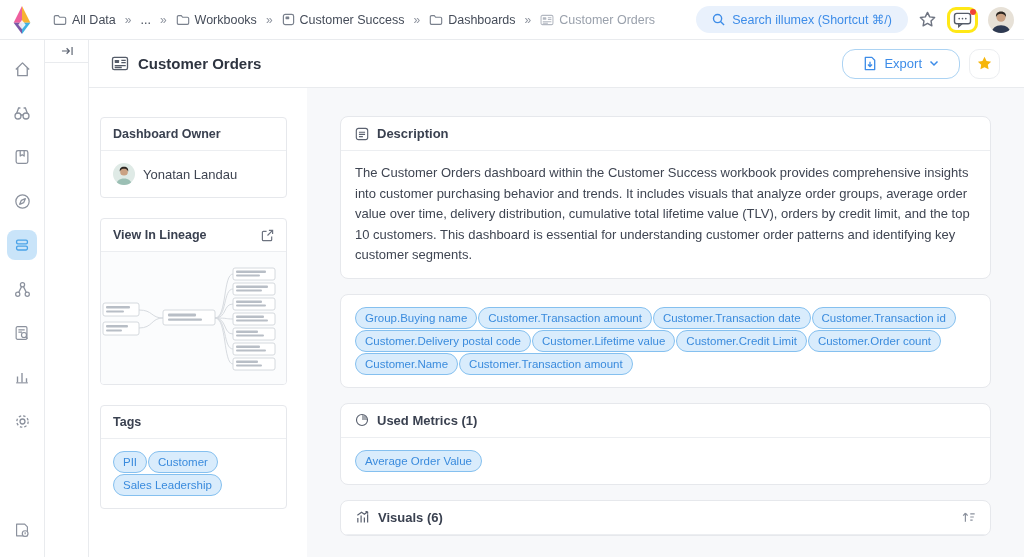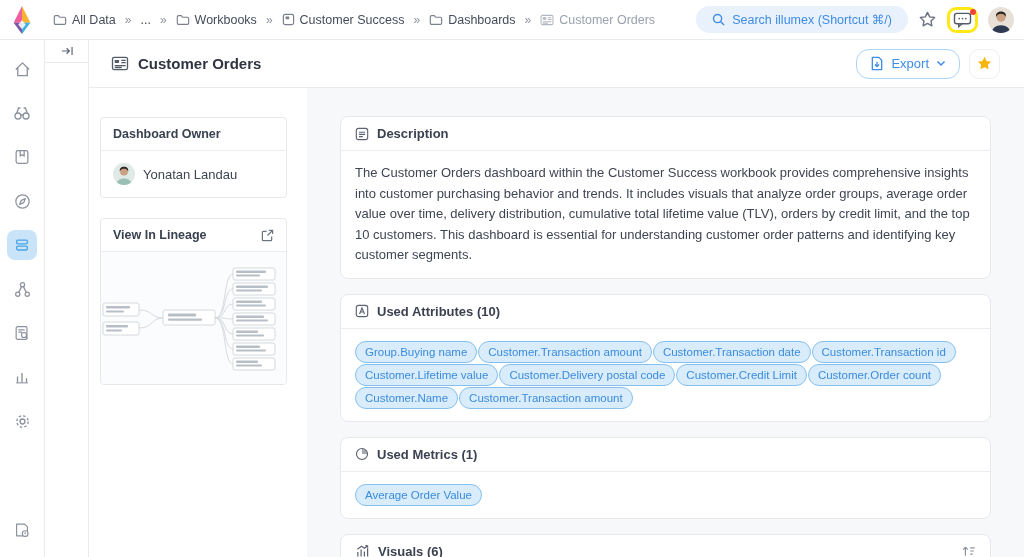--- a/index.html
+++ b/index.html
@@ -45,21 +45,21 @@
   .main { flex:1 1 auto; display:flex; flex-direction:column; min-width:0; }
 
   
   .titlebar { height:48px; flex:0 0 48px; background:#fff; border-bottom:1px solid #e9ebee;
               display:flex; align-items:center; padding:0 24px 0 22px; }
   .titlebar .t-icon { color:#545b68; display:flex; margin-right:9px; }
   .page-title { font-size:15px; font-weight:bold; color:#2e3440; }
   .titlebar-actions { margin-left:auto; display:flex; align-items:center; gap:9px; }
   .btn { display:flex; align-items:center; gap:7px; height:30px; border-radius:13px; font-size:13px;
          font-family:"Liberation Sans",sans-serif; cursor:pointer; }
-  .btn-export { background:#fff; border:1px solid #acd3f3; color:#3d8ce8; padding:0 13px; }
+  .btn-export { background:#fff; border:1px solid #acd3f3; color:#3d8ce8; padding:0 20px; }
   .btn-edit { background:#41a0e8; border:1px solid #41a0e8; color:#fff; padding:0 15px; font-weight:bold; }
   .btn-star { width:31px; height:30px; border-radius:10px; background:#fff; border:1px solid #eceef1;
               display:flex; align-items:center; justify-content:center; color:#f6b60b; cursor:pointer; }
 
   
   .content { flex:1 1 auto; display:flex; min-height:0; }
   .left-panel { width:218px; flex:0 0 218px; background:#fff; padding:29px 20px 0 11px; }
   .side-card { border:1px solid #e6e8ec; border-radius:4px; background:#fff; margin-bottom:20px; overflow:hidden; }
   .side-card-h { display:flex; align-items:center; justify-content:space-between; padding:9px 12px;
                  border-bottom:1px solid #eceef1; font-size:12.5px; font-weight:bold; color:#3a4150; }
@@ -380,57 +380,60 @@
                     <rect x="135" y="82.5" width="28" height="2" rx="1"></rect>
                   <rect x="135" y="93.5" width="24" height="2.4" rx="1"></rect>
                     <rect x="135" y="97.5" width="30" height="2" rx="1"></rect>
                   <rect x="135" y="108.5" width="22" height="2.4" rx="1"></rect>
                     <rect x="135" y="112.5" width="26" height="2" rx="1"></rect>
                 </g>
               </svg>
             </div>
           </div>
 
+          <div class="side-card">
+            <div class="side-card-h">
+                <span>Tags</span>
+              </div>
+            <div class="side-card-b">
+              <div class="chip-wrap" id="tag-chips">
+                  <span class="chip">PII</span>
+                  <span class="chip">Customer</span>
+                  <span class="chip">Sales Leadership</span>
+                </div>
+            </div>
+          </div>
         </div>
 
         <div class="right-panel">
 
           <div class="card">
             <div class="card-h">
               <span class="h-icon">
                 <svg width="14" height="14" viewBox="0 0 16 16" fill="none" stroke="currentColor" stroke-width="1.3">
                     <rect x="1.5" y="1.5" width="13" height="13" rx="2.5"></rect>
                     <path d="M4.5 6 H11.5 M4.5 8.5 H11.5 M4.5 11 H9"></path>
                   </svg>
               </span>
               <span class="h-title">Description</span>
             </div>
             <div class="card-b">
               <p class="desc-text">The Customer Orders dashboard within the Customer Success workbook provides comprehensive insights into customer purchasing behavior and trends. It includes visuals that analyze order groups, average order value over time, delivery distribution, cumulative total lifetime value (TLV), orders by credit limit, and the top 10 customers. This dashboard is essential for understanding customer order patterns and identifying key customer segments.</p>
             </div>
           </div>
 
           <div class="card">
-            <div class="card-h">
-              <span class="h-icon">
-                <svg width="14" height="14" viewBox="0 0 16 16" fill="none" stroke="currentColor" stroke-width="1.3">
-                    <rect x="1.5" y="1.5" width="13" height="13" rx="2.5"></rect>
-                    <path d="M5.2 11.5 L8 4.5 L10.8 11.5 M6.1 9.2 H9.9"></path>
-                  </svg>
-              </span>
-              <span class="h-title">Used Attributes (10)</span>
-            </div>
             <div class="card-b">
               <div class="chip-wrap" id="attribute-chips">
                   <span class="chip">Group.Buying name</span>
                   <span class="chip">Customer.Transaction amount</span>
                   <span class="chip">Customer.Transaction date</span>
                   <span class="chip">Customer.Transaction id</span>
+                  <span class="chip">Customer.Delivery postal code</span>
                   <span class="chip">Customer.Lifetime value</span>
-                  <span class="chip">Customer.Delivery postal code</span>
                   <span class="chip">Customer.Credit Limit</span>
                   <span class="chip">Customer.Order count</span>
                   <span class="chip">Customer.Name</span>
                   <span class="chip">Customer.Transaction amount</span>
                 </div>
             </div>
           </div>
 
           <div class="card">
             <div class="card-h">

